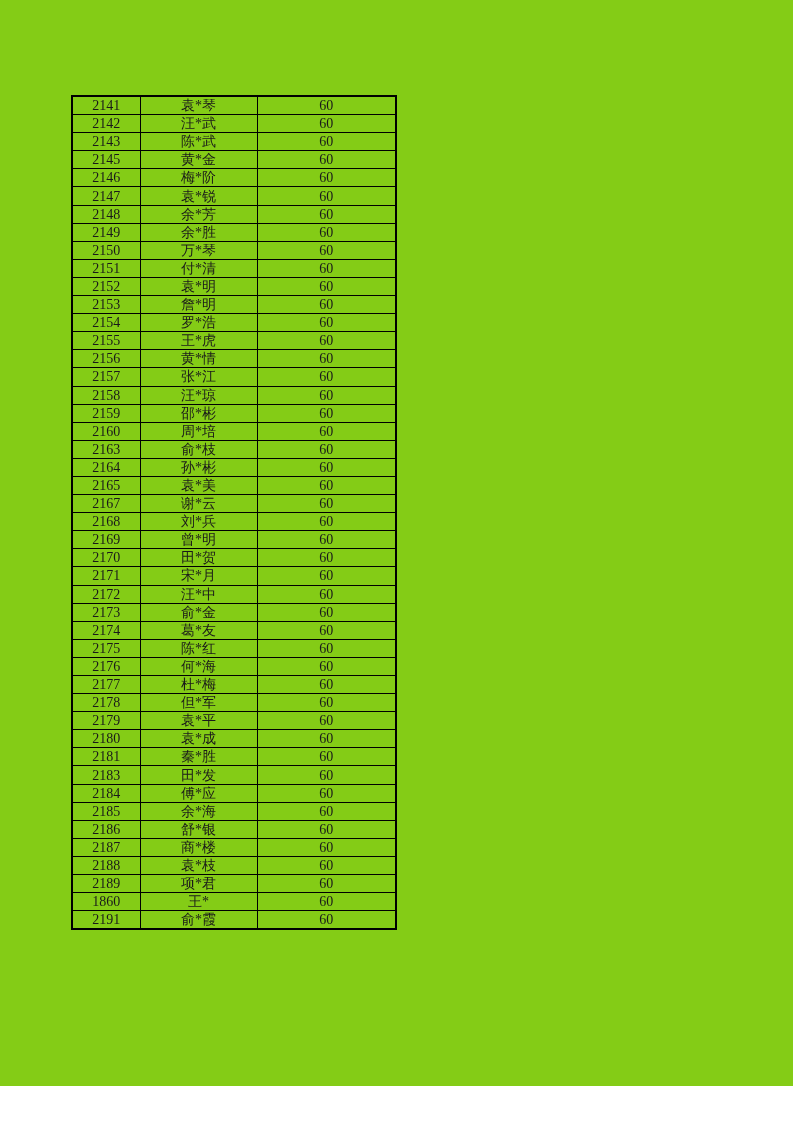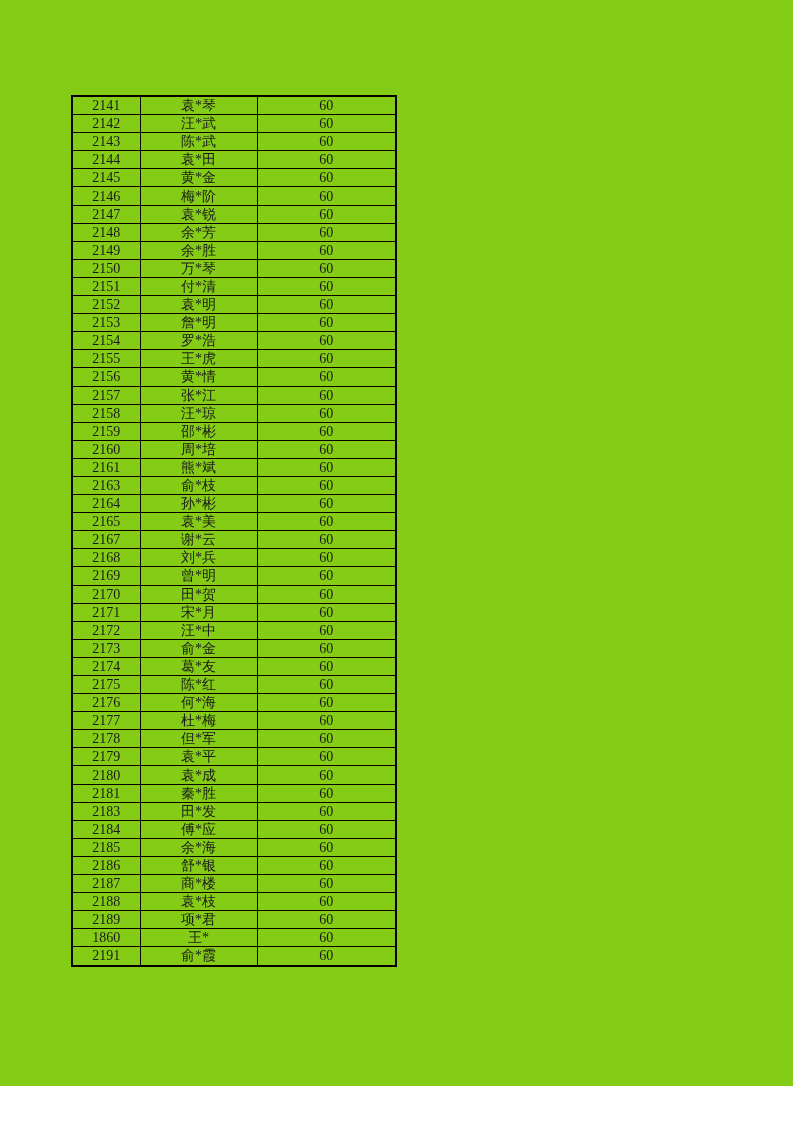--- a/index.html
+++ b/index.html
@@ -61,25 +61,20 @@
           <td>2142</td>
           <td>汪*武</td>
           <td>60</td>
         </tr>
         <tr>
           <td>2143</td>
           <td>陈*武</td>
           <td>60</td>
         </tr>
         <tr>
-          <td>2144</td>
-          <td>袁*田</td>
-          <td>60</td>
-        </tr>
-        <tr>
           <td>2145</td>
           <td>黄*金</td>
           <td>60</td>
         </tr>
         <tr>
           <td>2146</td>
           <td>梅*阶</td>
           <td>60</td>
         </tr>
         <tr>
@@ -143,25 +138,20 @@
           <td>60</td>
         </tr>
         <tr>
           <td>2159</td>
           <td>邵*彬</td>
           <td>60</td>
         </tr>
         <tr>
           <td>2160</td>
           <td>周*培</td>
-          <td>60</td>
-        </tr>
-        <tr>
-          <td>2161</td>
-          <td>熊*斌</td>
           <td>60</td>
         </tr>
         <tr>
           <td>2163</td>
           <td>俞*枝</td>
           <td>60</td>
         </tr>
         <tr>
           <td>2164</td>
           <td>孙*彬</td>

